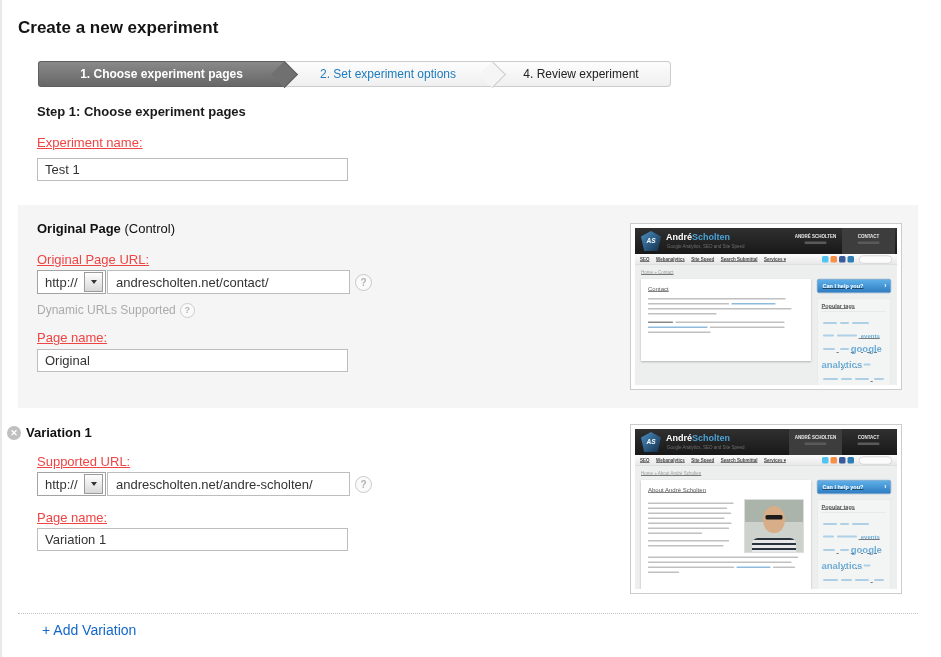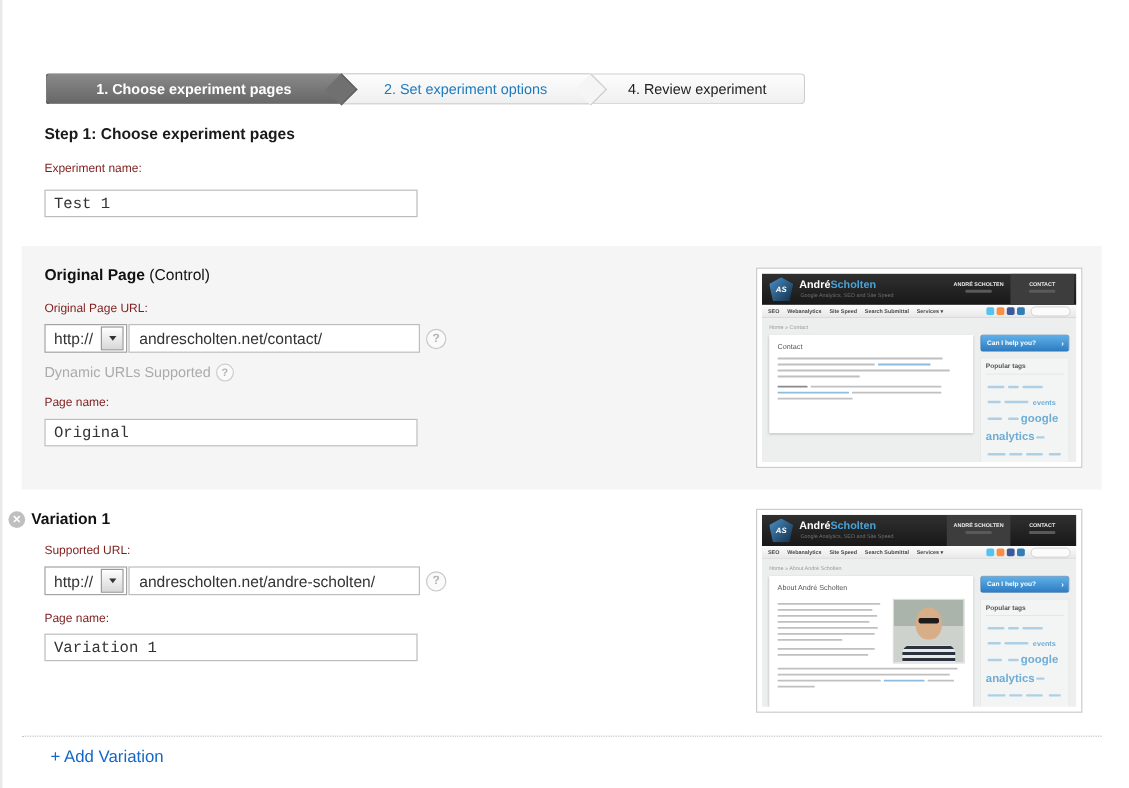--- a/index.html
+++ b/index.html
@@ -19,25 +19,25 @@
   .ws1 { width:246px; background:linear-gradient(#898989,#676767); color:#fff; font-weight:bold;
          border:1px solid #5f5f5f; border-right:none; border-radius:3px 0 0 3px; z-index:4; }
   .ws1::after { background:#707070; border-color:#5f5f5f; }
   .ws2 { width:208px; z-index:3; color:#1d7bbf; }
   .ws3 { width:267px; z-index:2; color:#1d7bbf; }
   .ws4 { width:179px; z-index:1; color:#222; border-right:1px solid #ccc; border-radius:0 4px 4px 0; }
   .ws4::after { display:none; }
 
   
   .h2 { position:absolute; left:35px; top:104px; font-size:13px; font-weight:bold; color:#1a1a1a; }
-  .lbl { position:absolute; font-size:10px; color:#7f1d1d; }
+  .lbl { position:absolute; font-size:13px; color:#ef4444;text-decoration:underline; }
   .sec-title { position:absolute; font-size:13px; color:#111; }
   .sec-title b { font-weight:bold; }
   .inp { position:absolute; height:23px; border:1px solid #bdbdbd; background:#fff; font-size:13px;
-         padding:0 7px; color:#333; box-sizing:border-box; font-family:Liberation Mono, monospace; }
+         padding:0 7px; color:#333; box-sizing:border-box; font-family:Liberation Sans, sans-serif; }
   .panel { position:absolute; left:16px; top:205px; width:900px; height:203px; background:#f5f5f5; }
 
   .combo { position:absolute; display:flex; height:35px; }
   .proto { width:69px; height:24px; border:1px solid #a3a3a3; background:#fff; display:flex; align-items:center;
            box-sizing:border-box; cursor:pointer; }
   .proto-label { font-size:13px; color:#333; padding-left:7px; }
   .proto-arrow { width:17px; height:18px; margin:2px 2px 2px auto; border:1px solid #9a9a9a;
            background:linear-gradient(#fefefe,#d8d8d8); display:flex; align-items:center; justify-content:center; }
   .caret { width:0; height:0; border-left:3px solid transparent; border-right:3px solid transparent; border-top:4px solid #333; }
   .urlinp { width:243px; height:24px; margin-left:1px; border:1px solid #bdbdbd; background:#fff; font-size:13px;
@@ -54,21 +54,21 @@
             color:#fff; font-size:9px; font-weight:bold; text-align:center; line-height:14px; cursor:pointer; }
   .var-title { position:absolute; left:24px; top:425px; font-size:13px; font-weight:bold; color:#111; }
 
   .divider { position:absolute; left:16px; top:613px; width:900px; border-top:1px dotted #c2c2c2; }
   .addvar { position:absolute; left:40px; top:622px; font-size:14px; font-weight:normal; color:#1467c8; cursor:pointer; }
 
   
   .thumb { position:absolute; left:628px; width:272px; background:#fff; border:1px solid #ccc; padding:4px; box-sizing:border-box; }
   #thumb1 { top:223px; height:167px; }
   #thumb2 { top:424px; height:170px; }
-  .tview { width:262px; overflow:hidden; }
+  .tview { width:262px; overflow:hidden;text-decoration:underline; }
   #thumb1 .tview { height:157px; }
   #thumb2 .tview { height:160px; }
   .tsite { width:524px; transform:scale(0.5); transform-origin:0 0; }
   #thumb1 .tsite { height:314px; }
   #thumb2 .tsite { height:320px; }
 
   .sheader { height:52px; background:linear-gradient(#303030,#181818); position:relative; }
   .slogo { position:absolute; left:12px; top:6px; width:40px; height:40px;
            background:linear-gradient(135deg,#4a90c8,#122e47);
            clip-path:polygon(50% 0,100% 28%,84% 100%,16% 100%,0 28%);
@@ -121,20 +121,21 @@
   .scloud { line-height:1.6; }
   .tag { color:#6fadd6; font-weight:bold; vertical-align:middle; }
   .t-md { font-size:12px; } .t-lg { font-size:19px; } .t-ms { font-size:13px; }
   .tbar { display:inline-block; height:4px; border-radius:2px; background:#aecfe4; vertical-align:middle; margin:0 3px; }
 </style>
 </head>
 <body>
 
 <div class="canvas">
 
+  <div class="page-title">Create a new experiment</div>
 
   <div class="wizard">
     <div class="wstep ws1">1. Choose experiment pages</div>
     <div class="wstep ws2">2. Set experiment options</div>
     <div class="wstep ws4">4. Review experiment</div>
   </div>
 
   <div class="h2">Step 1: Choose experiment pages</div>
 
   <span class="lbl" style="left:35px;top:135px;">Experiment name:</span>

